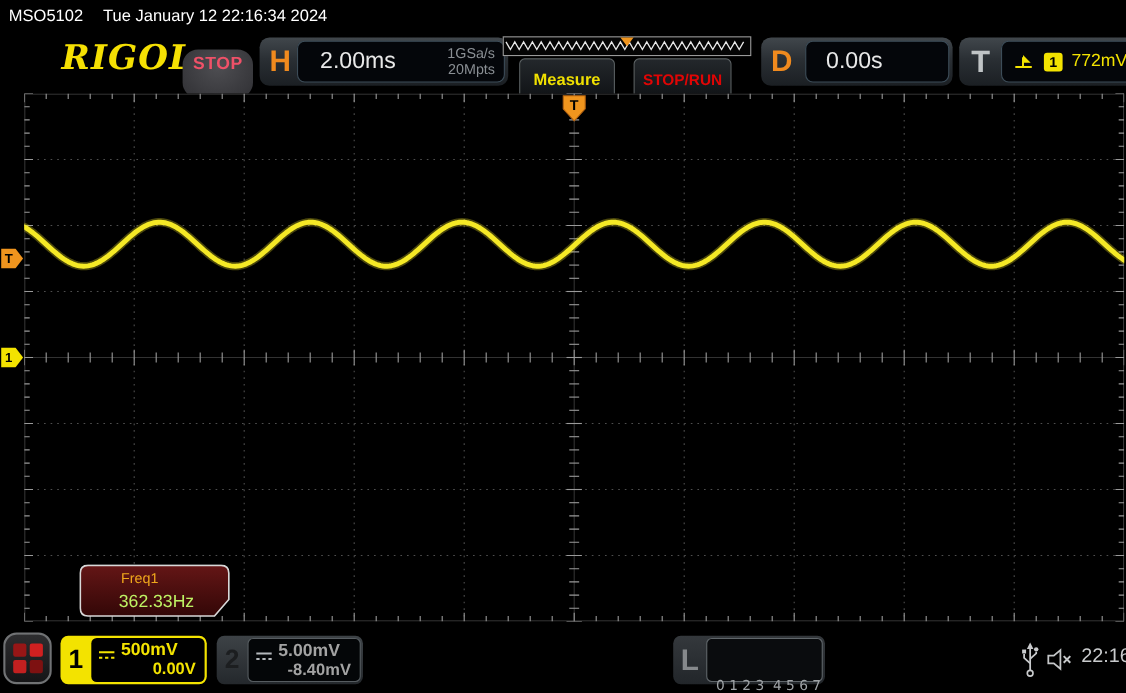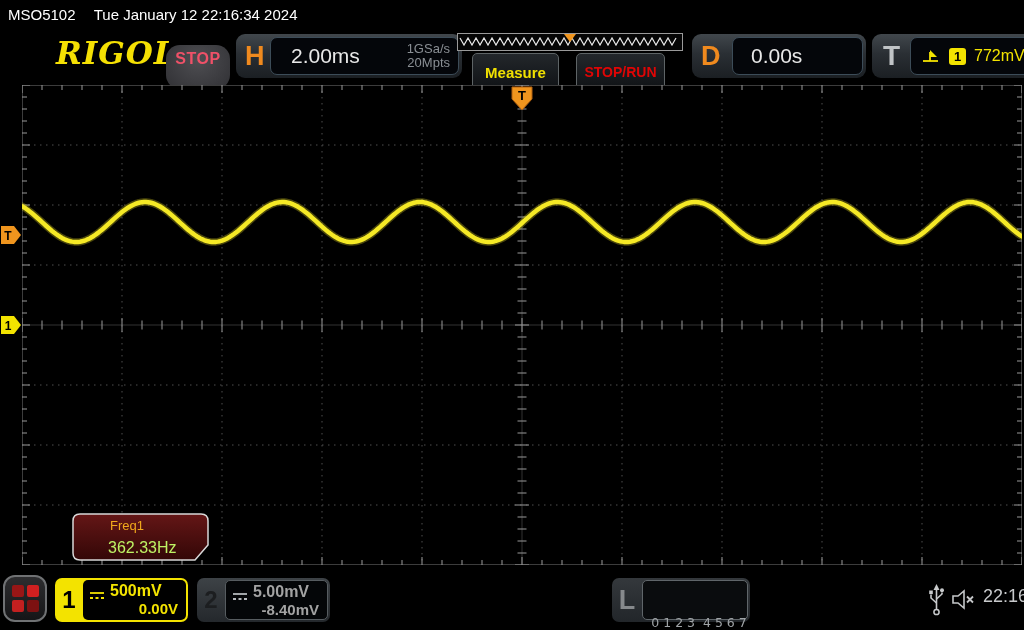--- a/index.html
+++ b/index.html
@@ -80,21 +80,21 @@
   .chrow2{text-align:right;font-weight:600;font-size:15px;padding-right:2px;}
   .ch1 .chrow1,.ch1 .chrow2{color:#f3e300;}
   .ch2 .chrow1,.ch2 .chrow2{color:#a3a3a3;}
   .logicbox{position:absolute;left:612px;top:6px;width:138px;height:44px;border-radius:7px;
         background:linear-gradient(#34383c,#22262a);}
   .ltab{position:absolute;left:0;top:0;width:30px;height:100%;display:flex;align-items:center;
         justify-content:center;color:#86898c;font-weight:bold;font-size:27px;}
   .linner{position:absolute;left:30px;top:2px;right:2px;bottom:2px;background:#0a0c0e;
         border:1px solid #60666a;border-radius:5px;color:#9fa3a6;font-size:12.5px;
         line-height:15px;padding:4px 0 16px 8px;box-sizing:border-box;white-space:pre;
-        font-family:"DejaVu Sans",sans-serif;text-align:center;}
+        font-family:"DejaVu Sans",sans-serif;}
   .usb{position:absolute;left:928px;top:11px;}
   .spk{position:absolute;left:950px;top:16px;}
   .clock{position:absolute;left:983px;top:14px;color:#c8cacc;font-size:18px;}
 </style>
 </head>
 <body>
 
 <div class="screen">
 
   <div class="statusbar">

